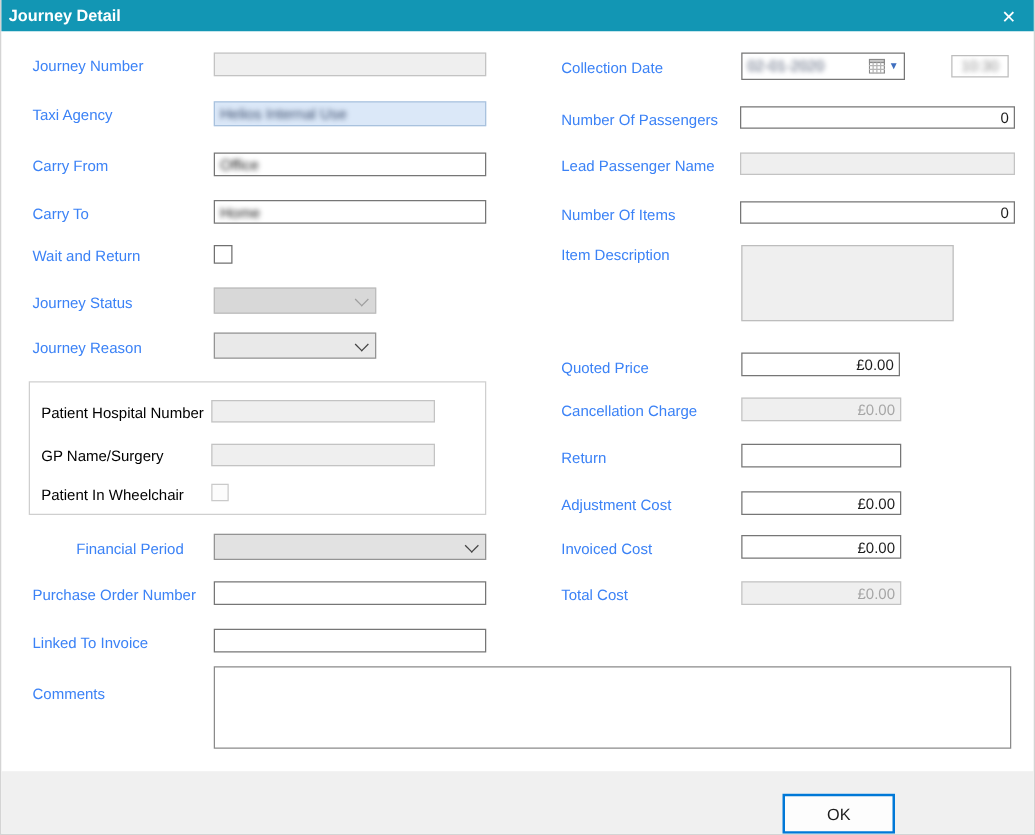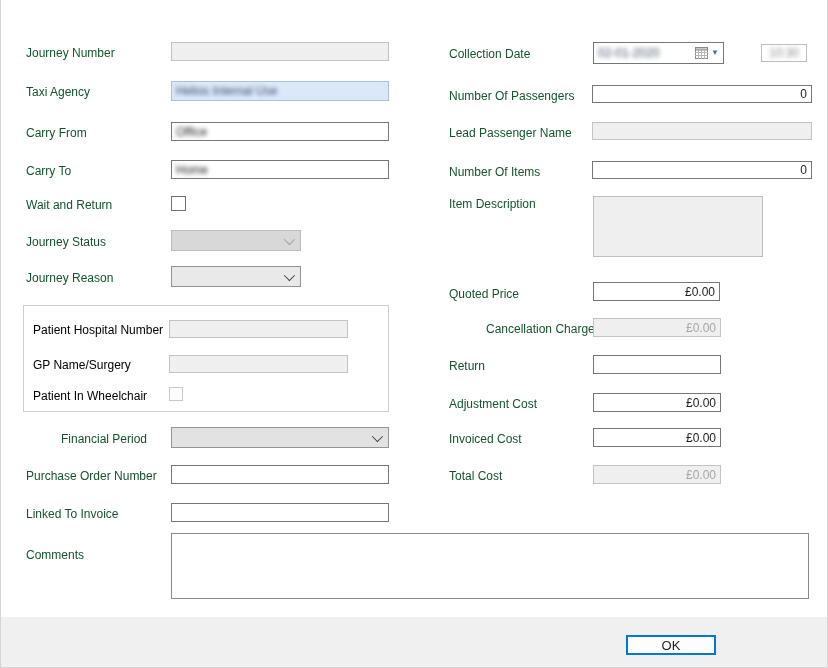--- a/index.html
+++ b/index.html
@@ -14,21 +14,21 @@
     position: absolute; left: 0; top: 0; width: 828px; height: 25px;
     background: #1296B4; color: #fff; display: flex; align-items: center;
   }
   #titlebar .title { font-size: 13px; font-weight: 600; padding-left: 6px; }
   #titlebar .close {
     position: absolute; right: 8px; top: 0; width: 28px; height: 25px;
     display: flex; align-items: center; justify-content: center;
     color: #ffffff; font-size: 14px; cursor: pointer;
   }
   
-  .lbl { position: absolute; font-size: 12px; color: #14532d; white-space: nowrap; }
+  .lbl { position: absolute; font-size: 12px; color: #3b82f6; white-space: nowrap; }
   .lbl.dis { color: #000000; }
   
   .textbox {
     position: absolute; background: #fff; border: 1px solid #767676;
     display: flex; align-items: center; padding: 0 4px; font-size: 12px; color: #1c1c1c;
     overflow: hidden;
   }
   .textbox.right { justify-content: flex-end; }
   .textbox.dis { background: #efefef; border-color: #c3c3c3; color: #a6a6a6; }
   .textbox.blue { background: #dbe8f8; border-color: #a9c2de; color: #3d4e6e; }
@@ -61,28 +61,32 @@
   }
   #date-picker .dateval { flex: 1; font-size: 12px; color: #44506a; padding-left: 4px; }
   #date-picker .icons { display: flex; align-items: center; gap: 3px; padding-right: 4px; }
   #date-picker .dd-arrow { font-size: 8px; color: #3f6fbf; line-height: 1; }
   
   #footer { position: absolute; left: 0; top: 617px; width: 828px; height: 51px; background: #f0f0f0; }
   .btn {
     position: absolute; font-family: "Liberation Sans", sans-serif; font-size: 13px;
     display: flex; align-items: center; justify-content: center; cursor: pointer; color: #1c1c1c;
   }
-  #ok-btn { left: 625px; top: 635px; width: 90px; height: 20px; background: #fdfdfd; border: 2px solid #0078D7; }
+  #ok-btn { left: 625px; top: 635px; width: 90px; height: 32px; background: #fdfdfd; border: 2px solid #0078D7; }
   #close-btn { left: 725px; top: 636px; width: 90px; height: 26px; background: #e1e1e1; border: 1px solid #adadad; }
 </style>
 </head>
 <body>
 
 <div id="dialog">
 
+  <div id="titlebar">
+    <span class="title">Journey Detail</span>
+    <span class="close">✕</span>
+  </div>
 
   <span class="lbl" style="left:25px; top:46px;">Journey Number</span>
   <div class="textbox dis" style="left:170px; top:42px; width:218px; height:19px;">
     <span></span>
   </div>
 
   <span class="lbl" style="left:25px; top:85px;">Taxi Agency</span>
   <div class="textbox blue" style="left:170px; top:81px; width:218px; height:20px;">
     <span class="blurred">Helios Internal Use</span>
   </div>
@@ -183,21 +187,21 @@
   <span class="lbl" style="left:448px; top:197px;">Item Description</span>
   <div class="multiline dis" style="left:592px; top:196px; width:170px; height:61px;">
     <span></span>
   </div>
 
   <span class="lbl" style="left:448px; top:287px;">Quoted Price</span>
   <div class="textbox right" style="left:592px; top:282px; width:127px; height:19px;">
     <span>£0.00</span>
   </div>
 
-  <span class="lbl" style="left:448px; top:322px;margin-left:37px;">Cancellation Charge</span>
+  <span class="lbl" style="left:448px; top:322px;">Cancellation Charge</span>
   <div class="textbox dis right" style="left:592px; top:318px; width:128px; height:19px;">
     <span>£0.00</span>
   </div>
 
   <span class="lbl" style="left:448px; top:359px;">Return</span>
   <div class="textbox" style="left:592px; top:355px; width:128px; height:19px;">
     <span></span>
   </div>
 
   <span class="lbl" style="left:448px; top:397px;">Adjustment Cost</span>

